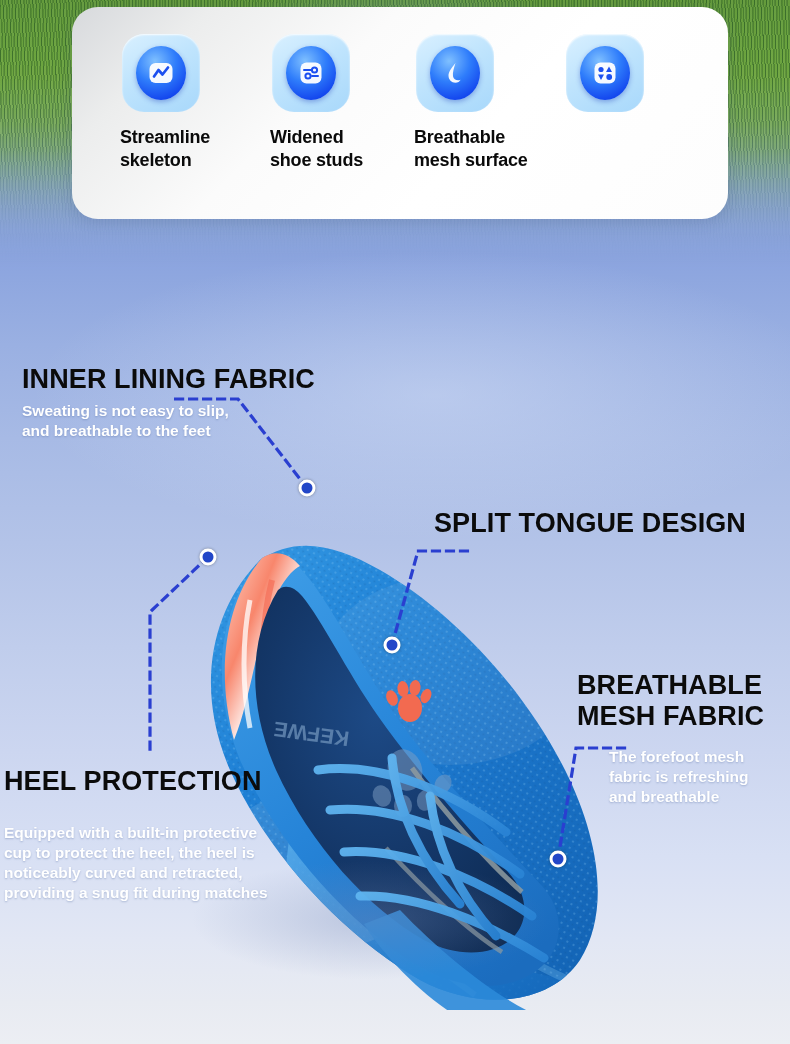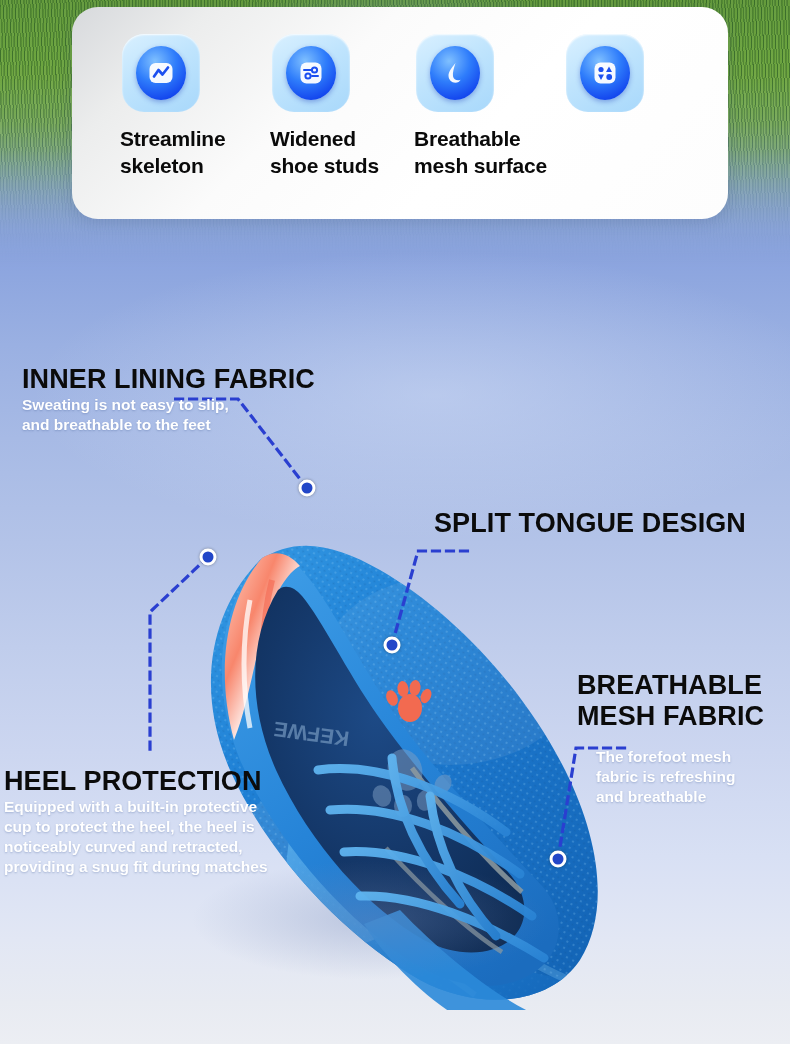--- a/index.html
+++ b/index.html
@@ -81,21 +81,21 @@
   .fbadge {
     width:50px; height:54px; border-radius:50%;
     background:radial-gradient(circle at 38% 28%, #7fc0ff 0%, #2f7dfb 42%, #1447ee 78%, #1030c8 100%);
     display:flex; align-items:center; justify-content:center;
     box-shadow:0 2px 5px rgba(20,50,180,.35);
   }
   .fglyph { width:26px; height:26px; display:block; }
 
   .flabel {
     margin-top:14px; margin-left:2px;
-    font-size:21px; font-weight:bold; color:#0a0a0a;
+    font-size:18px; font-weight:bold; color:#0a0a0a;
     line-height:1.28; letter-spacing:-.2px; white-space:pre-line;
   }
 
   
   #shoe-photo { position:absolute; left:150px; top:440px; width:470px; height:570px; }
   .shoe-shadow {
     position:absolute; left:40px; top:420px; width:360px; height:120px;
     background:radial-gradient(ellipse at 50% 50%, rgba(120,140,185,.35) 0%, rgba(120,140,185,0) 70%);
   }
 
@@ -111,27 +111,27 @@
   .ann-title {
     font-size:27px; font-weight:bold; color:#0b0b0b;
     letter-spacing:.1px; line-height:1.14; white-space:pre-line;
   }
   .ann-body {
     font-size:15.5px; font-weight:600; color:#ffffff;
     line-height:1.3; white-space:pre-line;
     text-shadow:0 1px 2px rgba(70,95,150,.35);
   }
   #ann-inner { left:22px; top:364px; }
-  #ann-inner .ann-body { }
+  #ann-inner .ann-body { margin-top:6px; }
   #ann-split { left:434px; top:508px; }
   #ann-split .ann-body { margin-top:6px; margin-left:39px; }
   #ann-mesh { left:577px; top:670px; text-align:left; }
-  #ann-mesh .ann-body { margin-top:15px; margin-left:19px; }
+  #ann-mesh .ann-body { margin-top:15px; margin-left:32px; }
   #ann-heel { left:4px; top:766px; }
-  #ann-heel .ann-body { margin-top:0; }
+  #ann-heel .ann-body { margin-top:26px; }
 </style>
 </head>
 <body>
 
 <div id="scene">
   <div class="bg-base"></div>
   <div class="grass"></div>
   <div class="grass-fade-center"></div>
   <div class="sheen"></div>
 </div>

